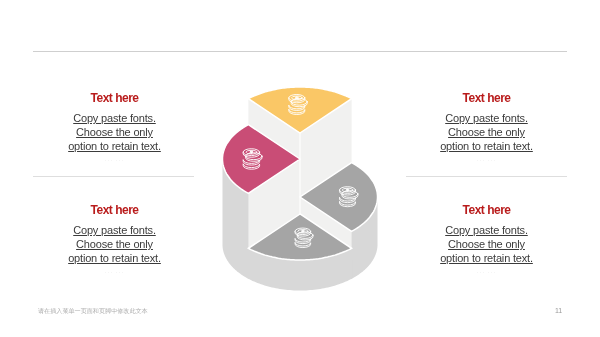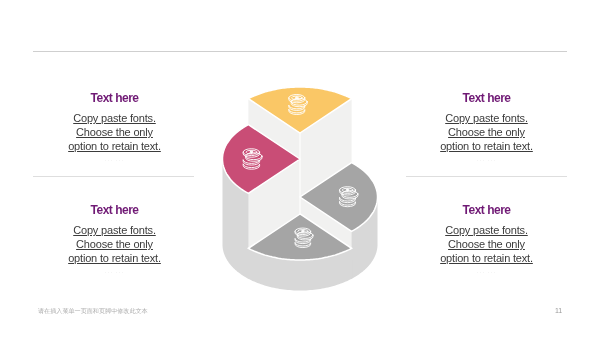--- a/index.html
+++ b/index.html
@@ -4,21 +4,21 @@
 <title>Slide</title>
 <style>
   html,body{margin:0;padding:0;background:#ffffff;}
   body{width:600px;height:337px;overflow:hidden;
        font-family:"Liberation Sans", sans-serif;
        -webkit-font-smoothing:antialiased;}
   .slide{position:relative;width:600px;height:337px;background:#ffffff;overflow:hidden;}
   .rule{position:absolute;background:#cfcfcf;height:1px;}
   .rule.soft{background:#dedede;}
   .block{position:absolute;text-align:center;}
-  .block .t{font-weight:bold;color:#701a75;font-size:12px;line-height:12px;letter-spacing:-0.5px;}
+  .block .t{font-weight:bold;color:#b91c1c;font-size:12px;line-height:12px;letter-spacing:-0.5px;}
   .block .p{color:#3b3b3b;font-size:11px;line-height:14px;letter-spacing:-0.18px;
             margin:7px auto 0 auto;width:108px;text-decoration:underline;}
   .block .d{color:#dedede;font-size:5.5px;line-height:6px;margin-top:4px;letter-spacing:1px;}
   .footer{position:absolute;color:#adadad;font-size:6.1px;line-height:7px;white-space:nowrap;}
   .pageno{position:absolute;color:#9a9a9a;font-size:7px;line-height:8px;}
   svg.pie{position:absolute;left:0;top:0;}
 </style>
 </head>
 <body>
 

